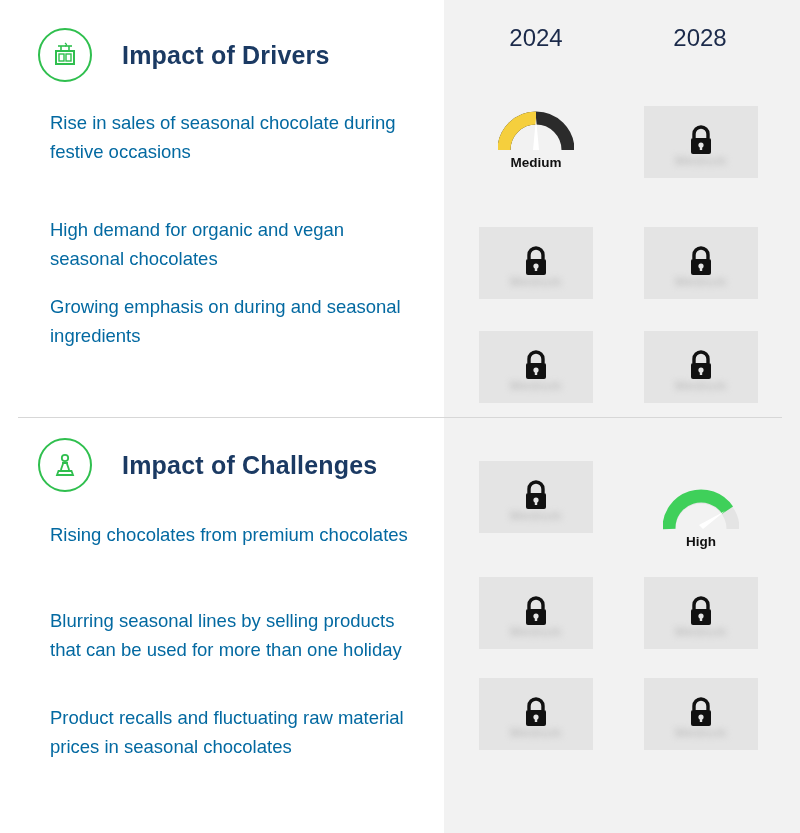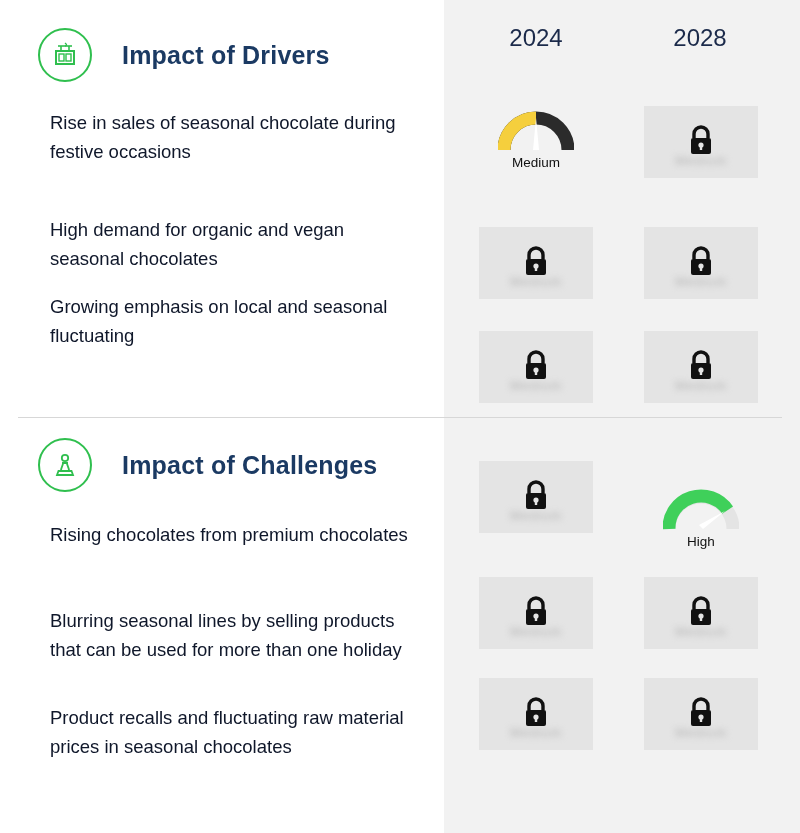--- a/index.html
+++ b/index.html
@@ -67,21 +67,21 @@
   }
   .icon-circle svg { display: block; }
 
   
   .bullet {
     position: absolute;
     left: 50px;
     width: 370px;
     font-size: 18.5px;
     line-height: 29px;
-    color: #0f172a;
+    color: #0369a1;
   }
 
   
   .divider {
     position: absolute;
     left: 18px;
     top: 417px;
     width: 764px;
     height: 1px;
     background: #d7d7d7;
@@ -119,20 +119,21 @@
   .lock-icon {
     position: relative;
     z-index: 2;
   }
 
   
   .gauge {
     width: 114px;
     height: 72px;
     position: relative;
+    font-weight: bold;
   }
   .gauge svg { display: block; margin: 0 auto; }
   .gauge-label {
     text-align: center;
     font-size: 13.5px;
     color: #111;
     margin-top: 1px;
   }
 </style>
 </head>
@@ -154,21 +155,21 @@
         <path d="M11 11 L11 6 M19 11 L19 6" stroke="#2fbf4e" stroke-width="1.6" fill="none"></path>
         <path d="M8 6 h14" stroke="#2fbf4e" stroke-width="1.6"></path>
         <path d="M15 3 c2 1.5 2 2.5 0 3" stroke="#2fbf4e" stroke-width="1.4" fill="none"></path>
       </svg>
     </span>
     <span class="title-text">Impact of Drivers</span>
   </div>
 
   <div class="bullet" style="top:108px;">Rise in sales of seasonal chocolate during festive occasions</div>
   <div class="bullet" style="top:215px;">High demand for organic and vegan seasonal chocolates</div>
-  <div class="bullet" style="top:292px;">Growing emphasis on local and seasonal fluctuating</div>
+  <div class="bullet" style="top:292px;">Growing emphasis on during and seasonal ingredients</div>
 
   <div class="cell" style="left:479px; top:106px;">
     <div class="gauge">
       <svg width="76" height="48" viewBox="0 0 76 48">
         <path d="M6 44 A32 32 0 0 1 70 44" fill="none" stroke="#2b2b2b" stroke-width="13" stroke-linecap="butt"></path>
         <path d="M6 44 A32 32 0 0 1 38 12" fill="none" stroke="#f5cf3d" stroke-width="13" stroke-linecap="butt"></path>
         <path d="M38 12 L41 44 L35 44 Z" fill="#ffffff"></path>
       </svg>
       <div class="gauge-label">Medium</div>
     </div>

